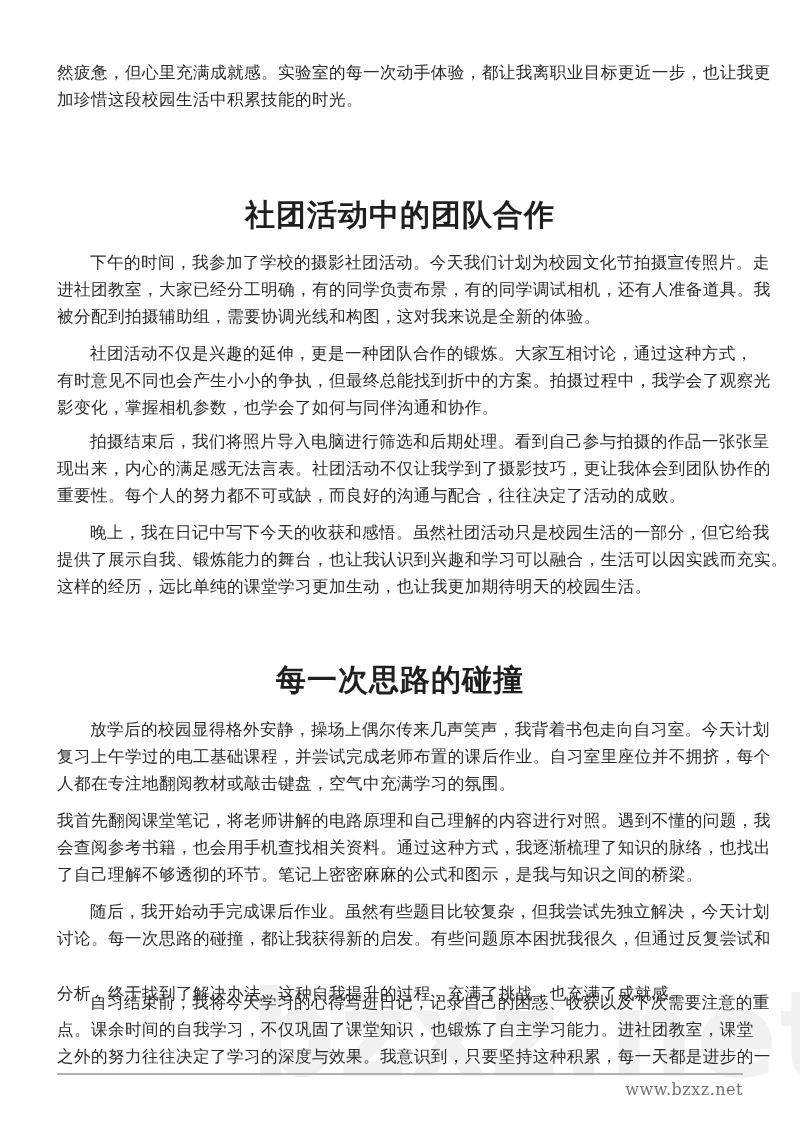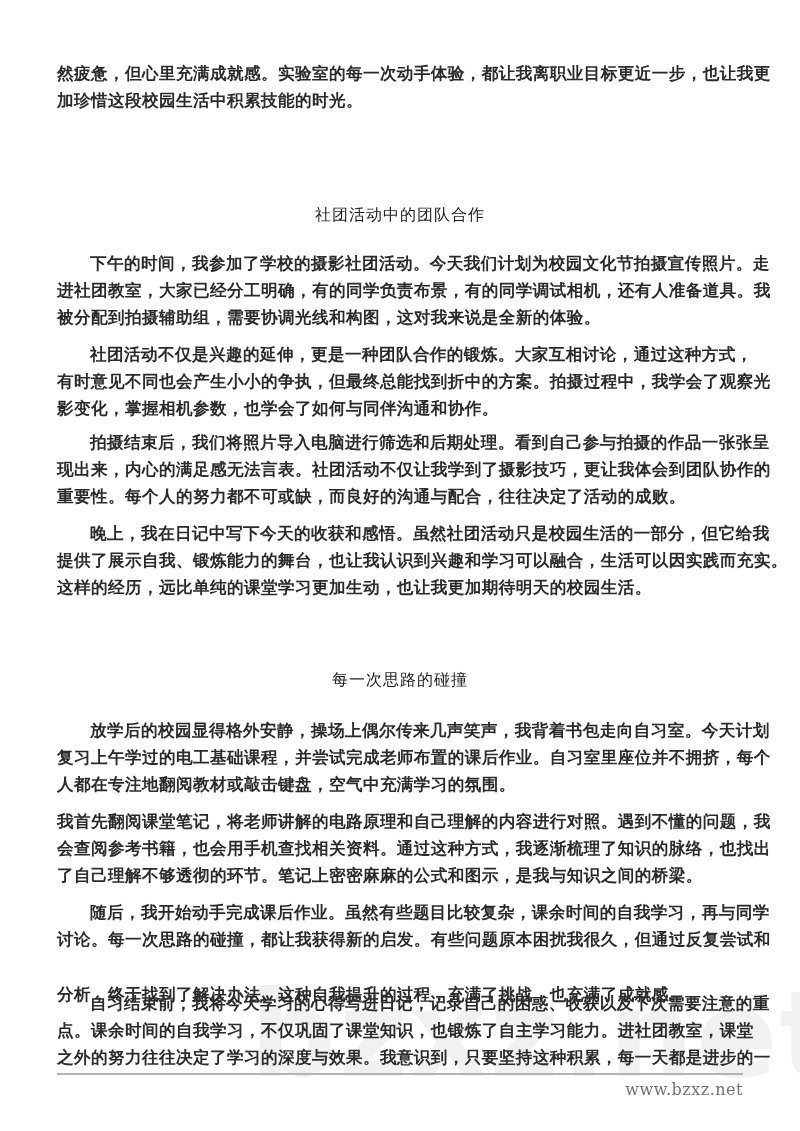--- a/index.html
+++ b/index.html
@@ -36,31 +36,30 @@
     .line {
       position: absolute;
       left: 57px;
       width: 690px;
       height: 26px;
       line-height: 26px;
       font-size: 16.6px;
       white-space: nowrap;
       letter-spacing: 0.4px;
       z-index: 1;
-      font-weight: bold;
     }
     .line.indent { left: 90px; width: 657px; }
     .heading {
       position: absolute;
       left: 0;
       width: 800px;
       text-align: center;
       font-family: "DejaVu Sans", "Liberation Sans", sans-serif;
-      font-weight: normal;
-      font-size: 16px;
+      font-weight: bold;
+      font-size: 30px;
       color: #1f1f1f;
       height: 34px;
       line-height: 34px;
       letter-spacing: 1px;
       z-index: 1;
     }
     .footer-rule {
       position: absolute;
       left: 57px;
       top: 1073px;
@@ -127,21 +126,21 @@
       <div class="line" style="top:771px">人都在专注地翻阅教材或敲击键盘，空气中充满学习的氛围。</div>
     </div>
 
     <div>
       <div class="line" style="top:808px">我首先翻阅课堂笔记，将老师讲解的电路原理和自己理解的内容进行对照。遇到不懂的问题，我</div>
       <div class="line" style="top:835px">会查阅参考书籍，也会用手机查找相关资料。通过这种方式，我逐渐梳理了知识的脉络，也找出</div>
       <div class="line" style="top:862px">了自己理解不够透彻的环节。笔记上密密麻麻的公式和图示，是我与知识之间的桥梁。</div>
     </div>
 
     <div>
-      <div class="line indent" style="top:899px">随后，我开始动手完成课后作业。虽然有些题目比较复杂，课余时间的自我学习，再与同学</div>
+      <div class="line indent" style="top:899px">随后，我开始动手完成课后作业。虽然有些题目比较复杂，但我尝试先独立解决，今天计划</div>
       <div class="line" style="top:926px">讨论。每一次思路的碰撞，都让我获得新的启发。有些问题原本困扰我很久，但通过反复尝试和</div>
       <div class="line" style="top:981px">分析，终于找到了解决办法。这种自我提升的过程，充满了挑战，也充满了成就感。</div>
     </div>
 
     <div>
       <div class="line indent" style="top:990px">自习结束前，我将今天学习的心得写进日记，记录自己的困惑、收获以及下次需要注意的重</div>
       <div class="line" style="top:1017px">点。课余时间的自我学习，不仅巩固了课堂知识，也锻炼了自主学习能力。进社团教室，课堂</div>
       <div class="line" style="top:1044px">之外的努力往往决定了学习的深度与效果。我意识到，只要坚持这种积累，每一天都是进步的一</div>
     </div>
   </div>

